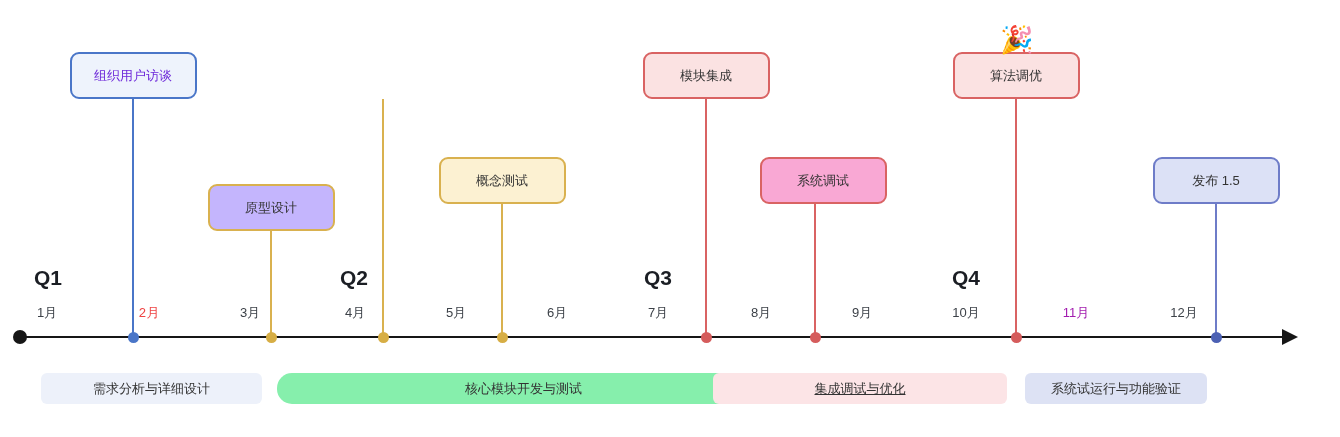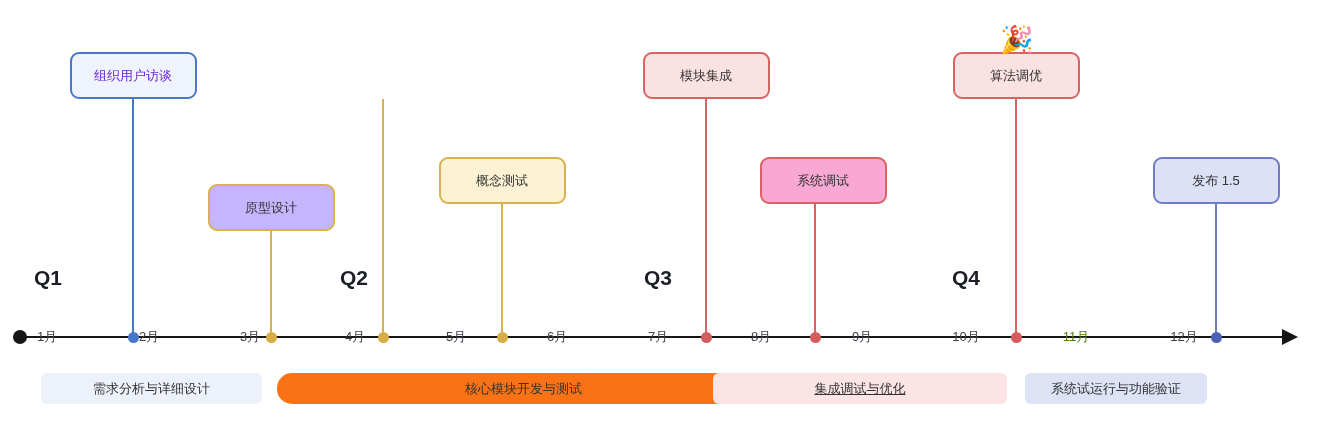--- a/index.html
+++ b/index.html
@@ -29,51 +29,51 @@
   .emoji{
     position:absolute;top:-27px;left:46px;
     font-size:27px;line-height:1;z-index:4;
   }
   .quarter{
     position:absolute;top:266px;width:80px;
     text-align:center;font-size:21px;font-weight:700;
   }
   .month{
     position:absolute;top:304px;width:70px;
-    text-align:center;font-size:13px;margin-top:24px;
+    text-align:center;font-size:13px;
   }
   .band{
     position:absolute;top:373px;height:31px;
     border-radius:6px;
     display:flex;align-items:center;justify-content:center;
     font-size:13px;
   }
 </style>
 </head>
 <body>
 
 <div id="canvas">
     <div class="axis-line" style="left: 20px; width: 1262px; background: rgb(22, 22, 22);"></div>
     <div class="arrowhead" style="left: 1282px; border-left: 16px solid rgb(22, 22, 22);"></div>
     <div class="start-dot" style="left: 13px; background: rgb(22, 22, 22);"></div>
     <div class="quarter" style="left: 8px; color: rgb(27, 30, 36);">Q1</div>
     <div class="quarter" style="left: 314px; color: rgb(27, 30, 36);">Q2</div>
     <div class="quarter" style="left: 618px; color: rgb(27, 30, 36);">Q3</div>
     <div class="quarter" style="left: 926px; color: rgb(27, 30, 36);">Q4</div>
     <div class="month" style="left: 12px; color: rgb(60, 65, 72);">1月</div>
-    <div class="month" style="left: 114px; color: #404040;">2月</div>
+    <div class="month" style="left: 114px; color: #ef4444; font-family: Liberation Mono, monospace;">2月</div>
     <div class="month" style="left: 215px; color: rgb(60, 65, 72);">3月</div>
     <div class="month" style="left: 320px; color: rgb(60, 65, 72);">4月</div>
     <div class="month" style="left: 421px; color: rgb(60, 65, 72);">5月</div>
     <div class="month" style="left: 522px; color: rgb(60, 65, 72);">6月</div>
     <div class="month" style="left: 623px; color: rgb(60, 65, 72);">7月</div>
     <div class="month" style="left: 726px; color: rgb(60, 65, 72);">8月</div>
     <div class="month" style="left: 827px; color: rgb(60, 65, 72);">9月</div>
     <div class="month" style="left: 931px; color: rgb(60, 65, 72);">10月</div>
-    <div class="month" style="left: 1041px; color: #4d7c0f;">11月</div>
+    <div class="month" style="left: 1041px; color: #a21caf;">11月</div>
     <div class="month" style="left: 1149px; color: rgb(60, 65, 72);">12月</div>
     <div class="stem" style="left: 132px; top: 99px; height: 238px; background: rgb(74, 118, 200);"></div>
     <div class="dot" style="left: 127.5px; background: rgb(74, 118, 200);"></div>
     <div class="card" style="left: 69.5px; top: 52px; background: rgb(238, 243, 252); border-color: rgb(74, 118, 200); color: #6d28d9;">
       <span>组织用户访谈</span>
     </div>
     <div class="stem" style="left: 270px; top: 204px; height: 133px; background: rgb(217, 177, 79);"></div>
     <div class="dot" style="left: 265.5px; background: rgb(215, 174, 69);"></div>
     <div class="card" style="left: 207.5px; top: 160px; background: #c4b5fd; border-color: rgb(217, 177, 79); color: rgb(51, 51, 51); margin-top: 24px;">
       <span>原型设计</span>
@@ -100,16 +100,16 @@
     <div class="card" style="left: 952.5px; top: 52px; background: rgb(251, 226, 226); border-color: rgb(217, 99, 99); color: rgb(51, 51, 51);">
       <span>算法调优</span>
       <span class="emoji">🎉</span>
     </div>
     <div class="stem" style="left: 1215px; top: 204px; height: 133px; background: rgb(110, 124, 200);"></div>
     <div class="dot" style="left: 1210.5px; background: rgb(76, 97, 180);"></div>
     <div class="card" style="left: 1152.5px; top: 157px; background: rgb(220, 225, 246); border-color: rgb(110, 124, 200); color: rgb(51, 51, 51);">
       <span>发布 1.5</span>
     </div>
     <div class="band" style="left: 41px; width: 221px; background: rgb(237, 241, 250); color: rgb(51, 51, 51);">需求分析与详细设计</div>
-    <div class="band" style="left: 277px; width: 493px; background: #f97316; color: rgb(51, 51, 51); border-radius: 15px;">核心模块开发与测试</div>
+    <div class="band" style="left: 277px; width: 493px; background: #86efac; color: rgb(51, 51, 51); border-radius: 15px;">核心模块开发与测试</div>
     <div class="band" style="left: 713px; width: 294px; background: rgb(252, 228, 230); color: rgb(51, 51, 51); text-decoration: underline;">集成调试与优化</div>
     <div class="band" style="left: 1025px; width: 182px; background: rgb(221, 226, 244); color: rgb(51, 51, 51);">系统试运行与功能验证</div>
   </div>
 
 </body></html>

